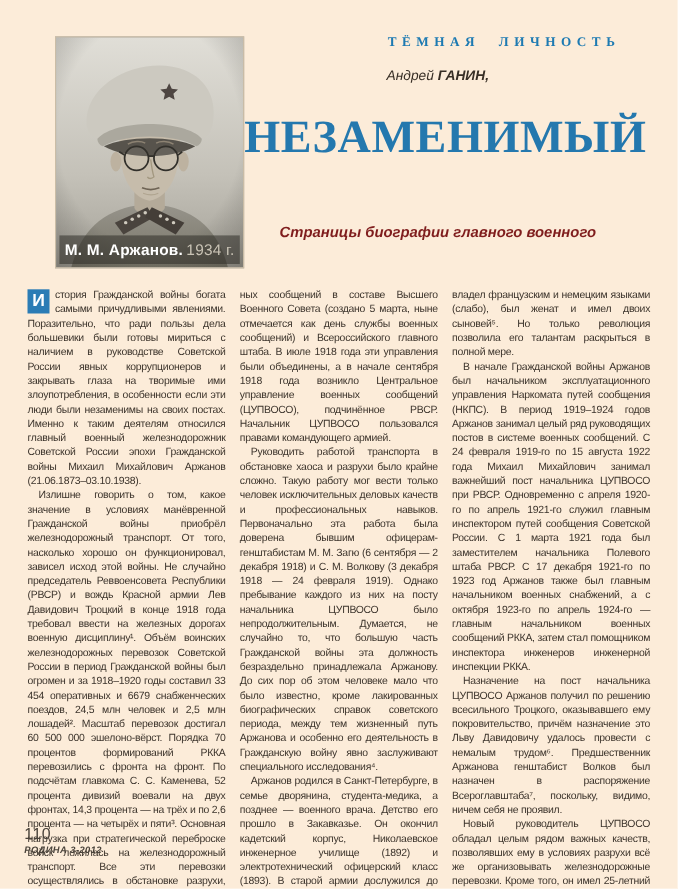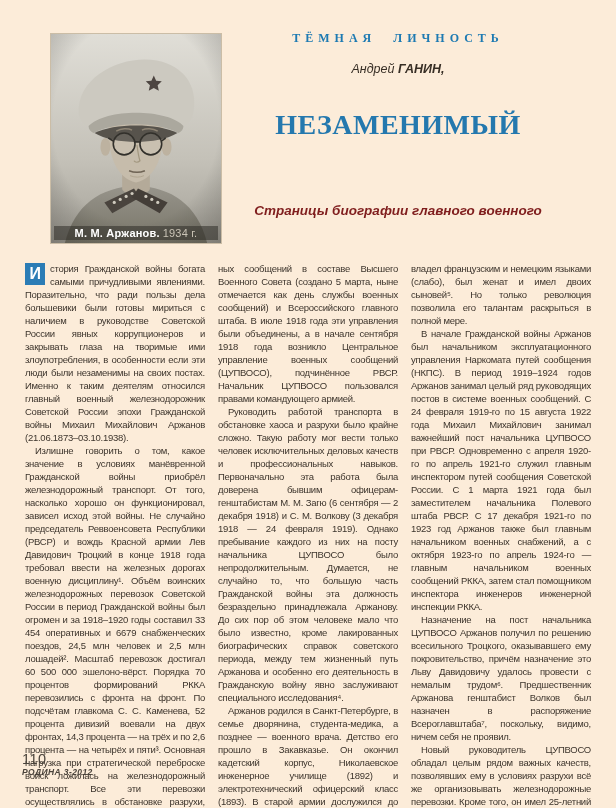--- a/index.html
+++ b/index.html
@@ -10,35 +10,35 @@
     --dropcap-bg:#2b7cb5;
   }
   *{margin:0;padding:0;box-sizing:border-box;}
   html,body{width:616px;}
   body{font-family:"Liberation Sans",sans-serif;background:#fff;}
   .page{position:relative;width:616px;height:808px;background:var(--background);overflow:hidden;}
 
   
   .photo{position:absolute;left:50px;top:33px;width:172px;height:211px;border:1px solid #cbbda6;background:#b9b6ae;}
   .photo svg{display:block;width:100%;height:100%;}
-  .photo-caption{position:absolute;left:3px;right:3px;bottom:3px;height:14px;
+  .photo-caption{position:absolute;left:3px;right:3px;bottom:3px;height:26px;
     background:rgba(48,45,40,0.55);display:flex;align-items:center;justify-content:center;
-    font-size:11px;letter-spacing:.2px;white-space:nowrap;}
+    font-size:14px;letter-spacing:.2px;white-space:nowrap;}
   .photo-caption .cap-name{color:#ffffff;font-weight:bold;margin-right:3px;}
   .photo-caption .cap-year{color:#c9c3b5;}
 
   
   .head{position:absolute;left:232px;top:0;width:332px;text-align:center;color:var(--body-text);}
   .rubric{position:absolute;left:0;right:0;top:31px;
     font-family:"Liberation Serif",serif;font-weight:bold;font-size:12px;
-    letter-spacing:5px;word-spacing:9px;color:var(--accent-blue);}
+    letter-spacing:5px;word-spacing:9px;color:var(--accent-blue);text-align:right;}
   .author{position:absolute;left:0;right:0;top:62px;font-style:italic;font-size:12.5px;line-height:15px;color:#372e25;}
   .author .author-surname{font-weight:bold;}
   .title{position:absolute;left:-10px;right:-10px;top:107px;
-    font-family:"Liberation Serif",serif;font-weight:bold;font-size:28px;line-height:36px;
+    font-family:"Liberation Serif",serif;font-weight:bold;font-size:42px;line-height:36px;
     color:var(--title-blue);letter-spacing:.5px;}
   .subtitle{position:absolute;left:-14px;right:-14px;top:202px;
     font-weight:bold;font-style:italic;font-size:13.5px;line-height:17px;color:#7f1d1d;}
 
   
   .columns{position:absolute;left:25px;top:262px;width:566px;display:flex;justify-content:space-between;}
   .col{width:180px;color:var(--body-text);font-size:9.5px;line-height:13px;
     letter-spacing:-0.25px;text-align:justify;}
   .col p{text-indent:10px;}
   .col p.first{text-indent:0;}

